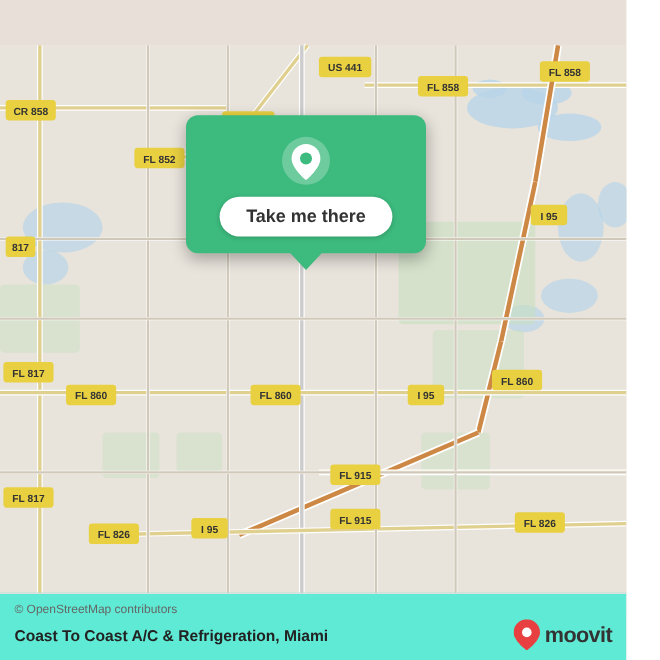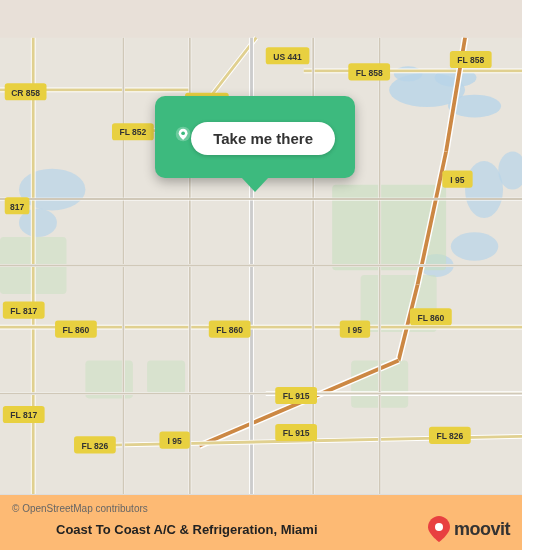--- a/index.html
+++ b/index.html
@@ -29,21 +29,21 @@
 
     
     .popup-card {
       position: absolute;
       top: 96px;
       left: 155px;
       width: 200px;
       background: #3dba7e;
       border-radius: 10px;
       display: flex;
-      flex-direction: row;
+      flex-direction: column;
       align-items: center;
       padding: 16px 20px 14px;
       box-shadow: 0 4px 12px rgba(0,0,0,0.3);
       z-index: 10;
     }
 
     .popup-card::after {
       content: '';
       position: absolute;
       bottom: -14px;
@@ -74,21 +74,21 @@
       white-space: nowrap;
       box-shadow: 0 1px 4px rgba(0,0,0,0.2);
     }
 
     
     .bottom-bar {
       position: absolute;
       bottom: 0;
       left: 0;
       width: 100%;
-      background: #fdba74;
+      background: #5eead4;
       padding: 8px 12px 8px 12px;
       display: flex;
       align-items: center;
       justify-content: space-between;
       z-index: 20;
       border-top: 1px solid #ddd;
     }
 
     .attribution {
       font-size: 10px;
@@ -274,21 +274,21 @@
       <circle cx="22" cy="20" r="5" fill="#3dba7e"></circle>
     </svg>
     <button class="take-me-there-btn">Take me there</button>
   </div>
 
   <div class="bottom-bar">
     <div class="bottom-content">
       <div class="bottom-row1">
         <span class="attribution">© OpenStreetMap contributors</span>
       </div>
-      <div style="display:flex; align-items:center; justify-content:space-between; margin-top:2px;margin-left:44px;">
+      <div style="display:flex; align-items:center; justify-content:space-between; margin-top:2px;">
         <span class="business-info">
           <span>Coast To Coast A/C &amp; Refrigeration</span><span>, </span><span>Miami</span>
         </span>
         <div class="moovit-logo">
 
           <svg width="22" height="26" viewBox="0 0 22 26" xmlns="http://www.w3.org/2000/svg">
             <path d="M11 0 C5 0 0 5 0 11 C0 18 11 26 11 26 C11 26 22 18 22 11 C22 5 17 0 11 0 Z" fill="#e84040"></path>
             <circle cx="11" cy="11" r="4" fill="white"></circle>
           </svg>
           <span class="moovit-text">moovit</span>

